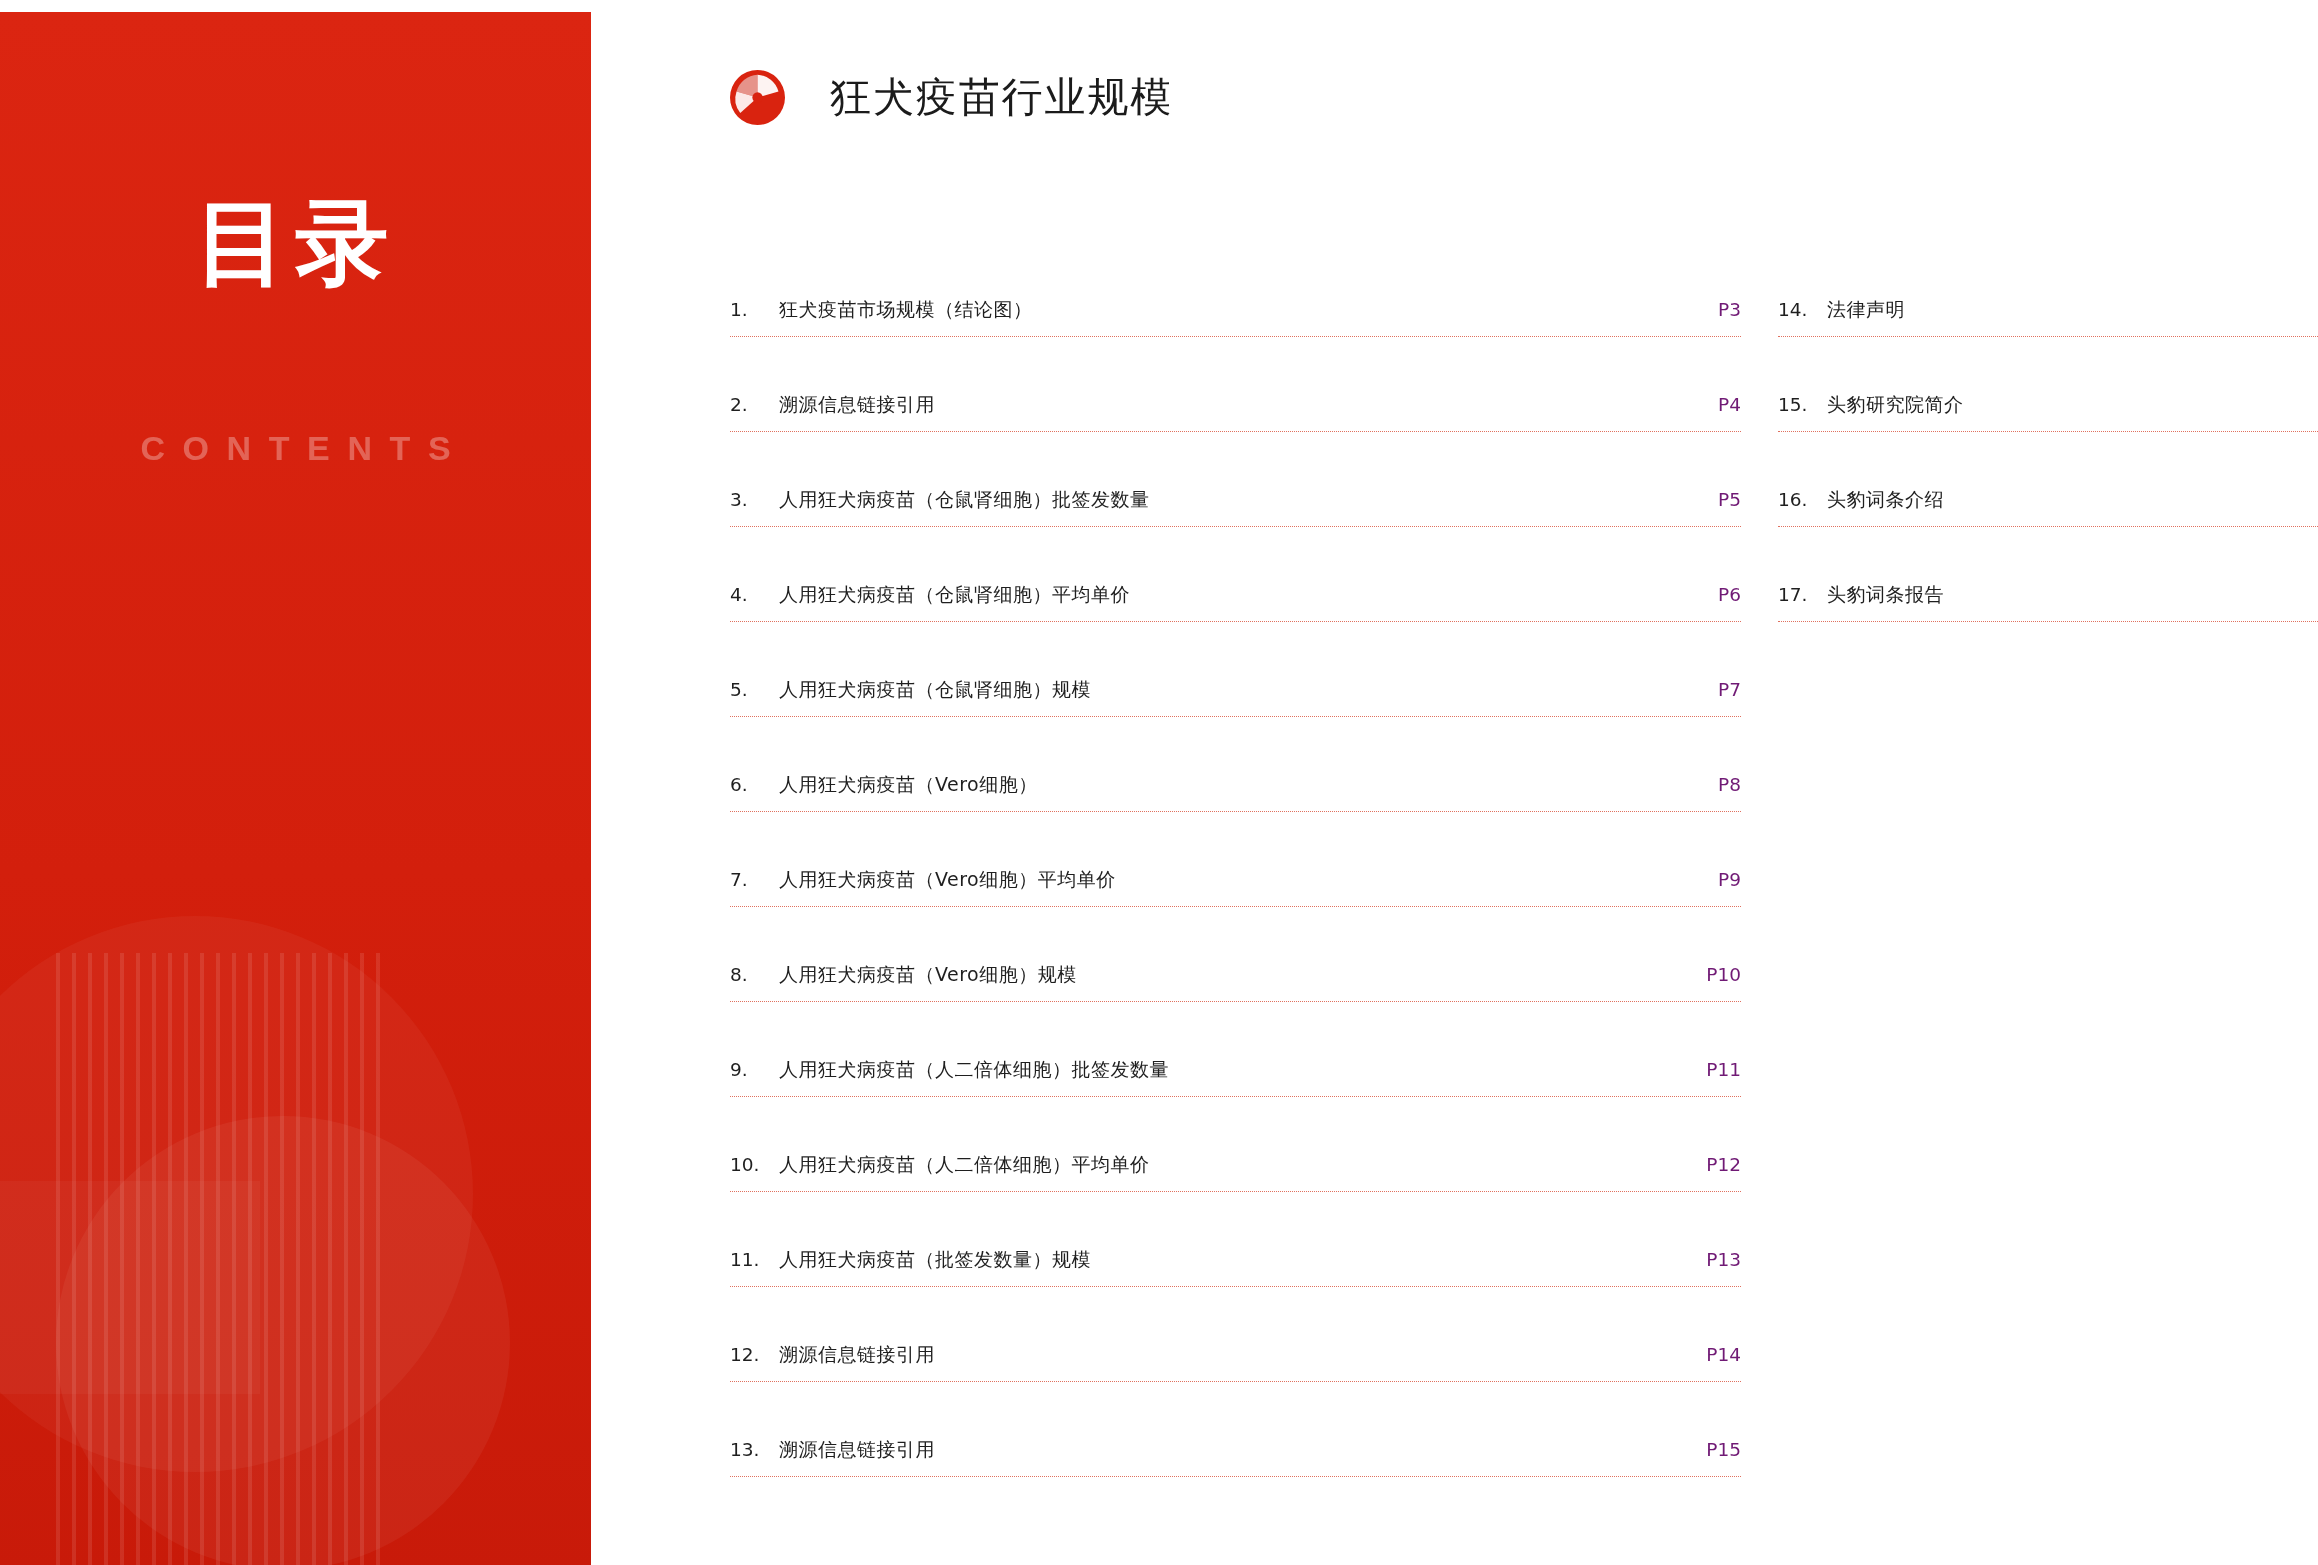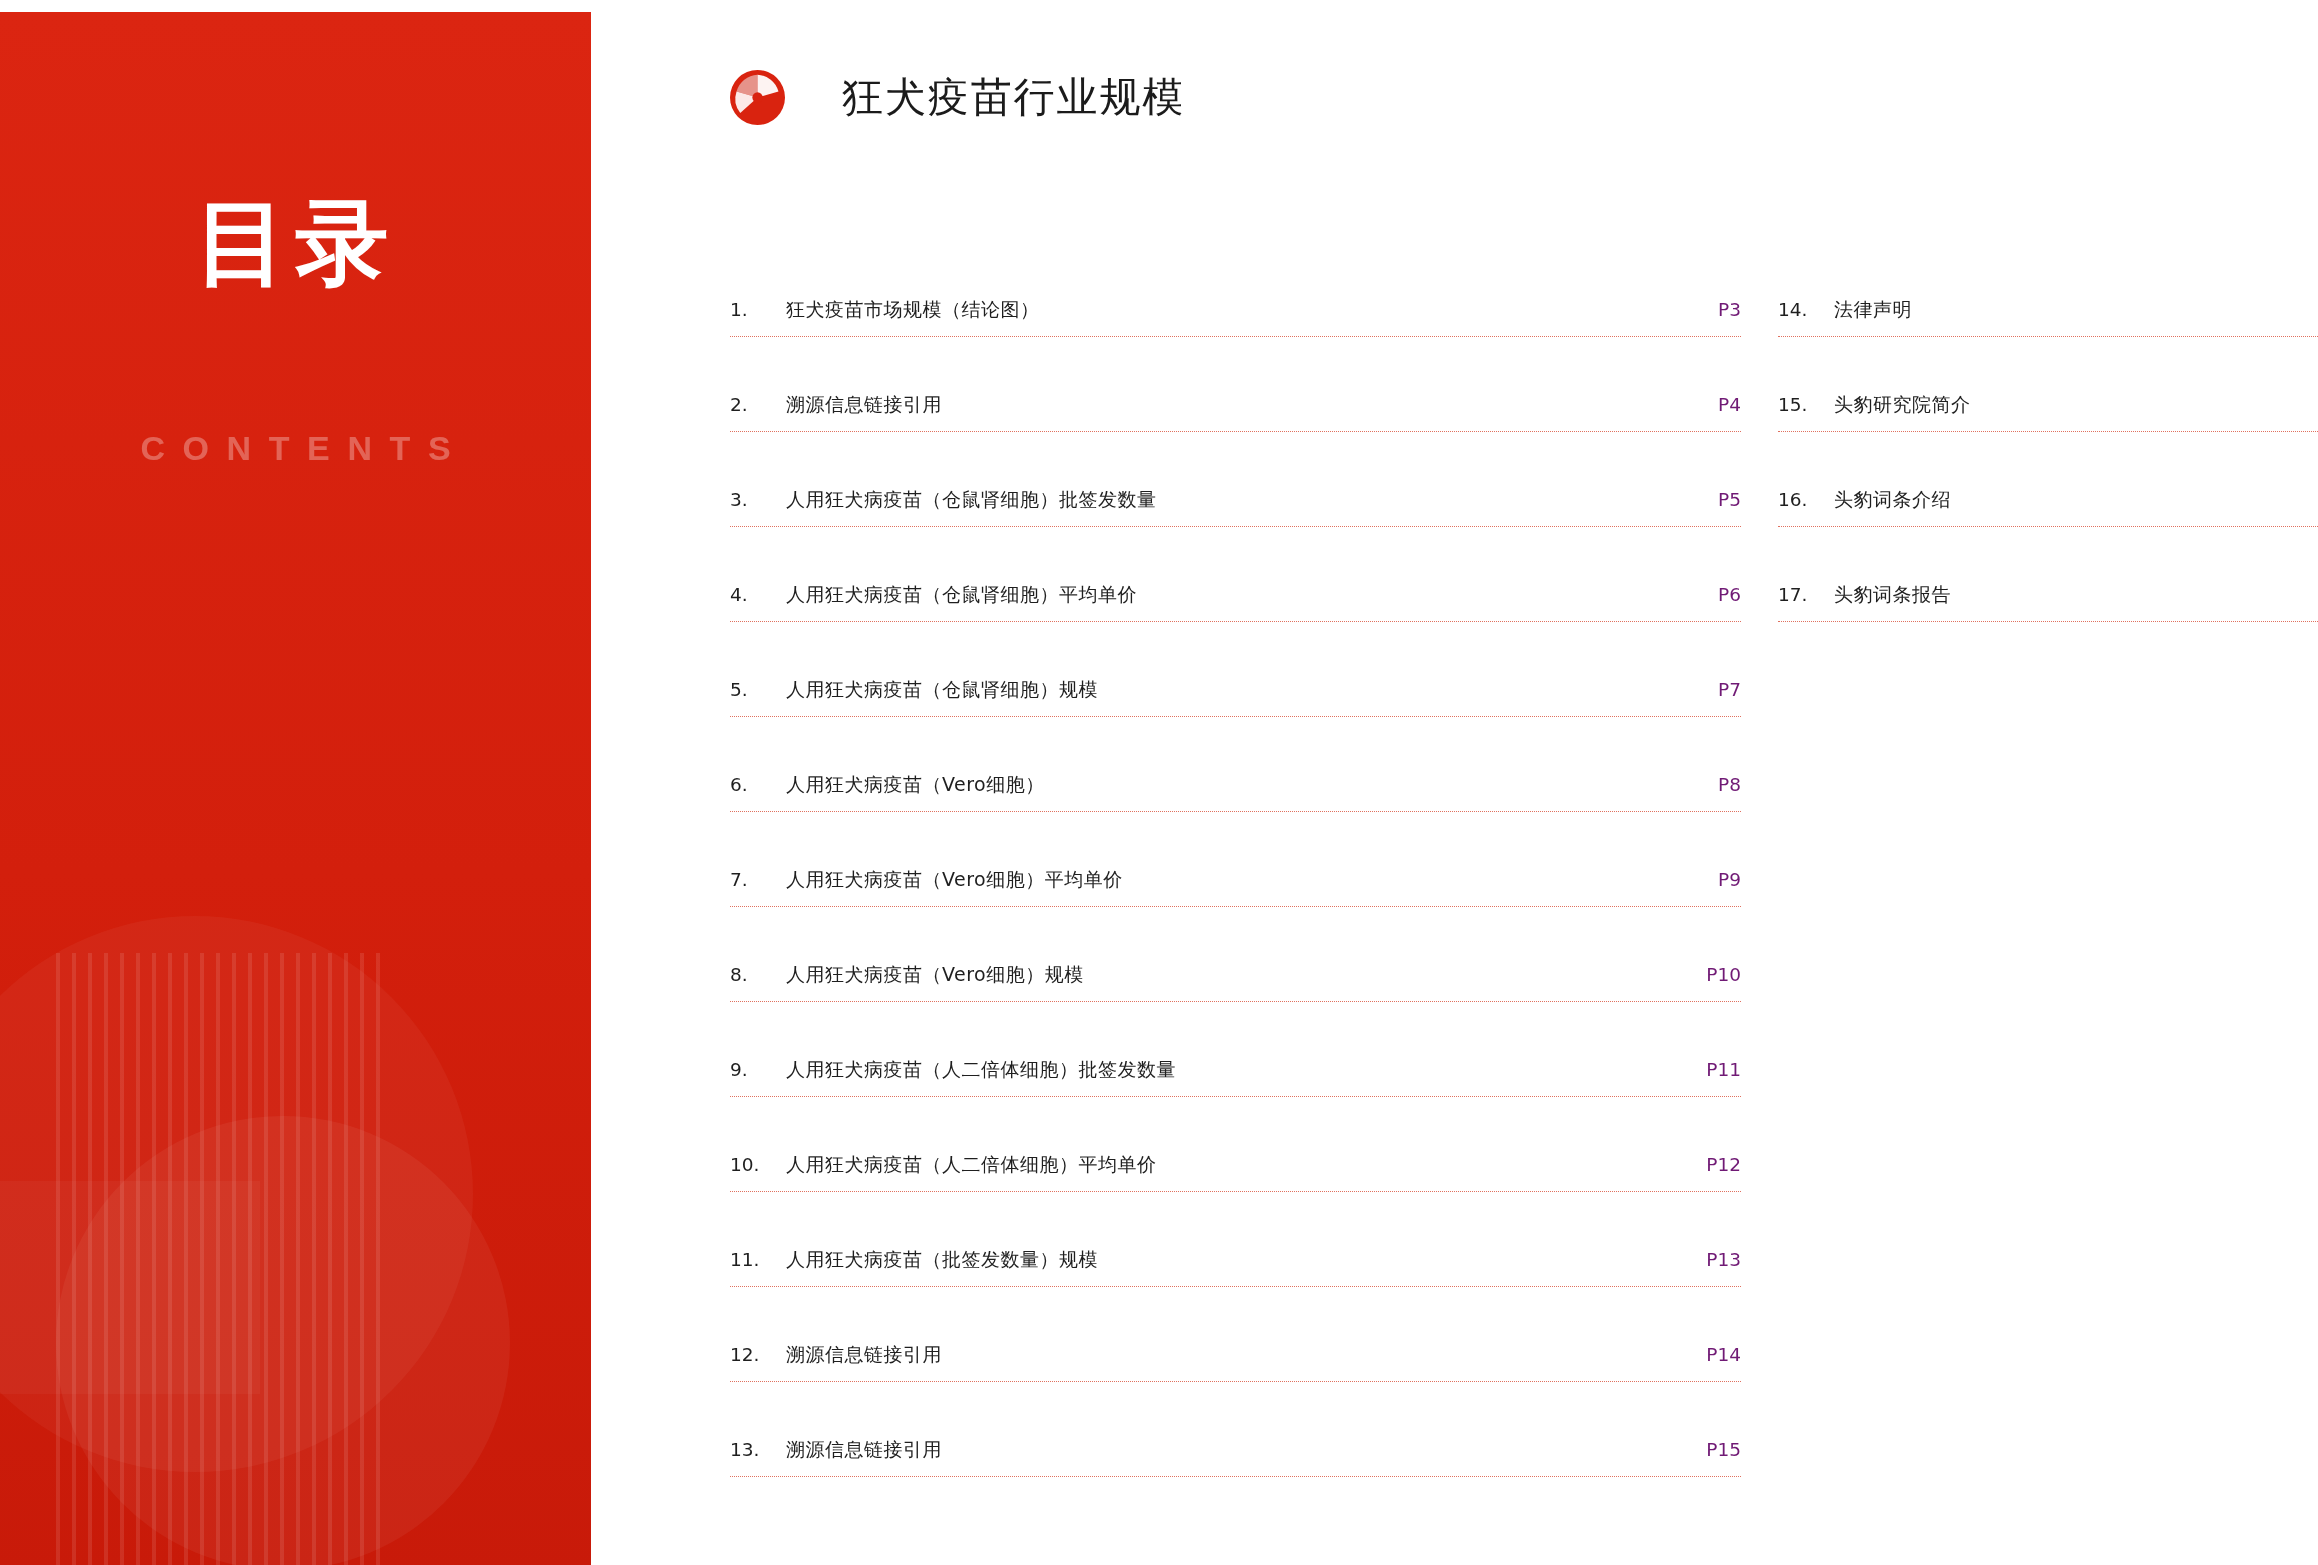--- a/index.html
+++ b/index.html
@@ -97,21 +97,20 @@
     margin-top: 25px;
   }
 
   
   .header {
     position: absolute;
     left: 730px;
     top: 70px;
     display: flex;
     align-items: center;
-    gap: 12px;
   }
   .logo {
     width: 55px;
     height: 55px;
     position: relative;
     flex: 0 0 auto;
   }
   .header-title {
     margin-left: 45px;
     font-size: 41px;
@@ -155,21 +154,21 @@
     white-space: nowrap;
     flex: 0 0 auto;
     min-width: 32px;
   }
   .txt {
     font-size: 19px;
     color: #1f1f1f;
     font-family: "DejaVu Sans", "Liberation Sans", sans-serif;
     white-space: nowrap;
     flex: 0 0 auto;
-    margin-left: 24px;
+    margin-left: 17px;
     letter-spacing: 0.5px;
   }
   .leader {
     flex: 1 1 auto;
     margin: 0 6.5px;
     min-width: 4.6px;
   }
   .page {
     font-size: 18.5px;
     color: #701a75;

